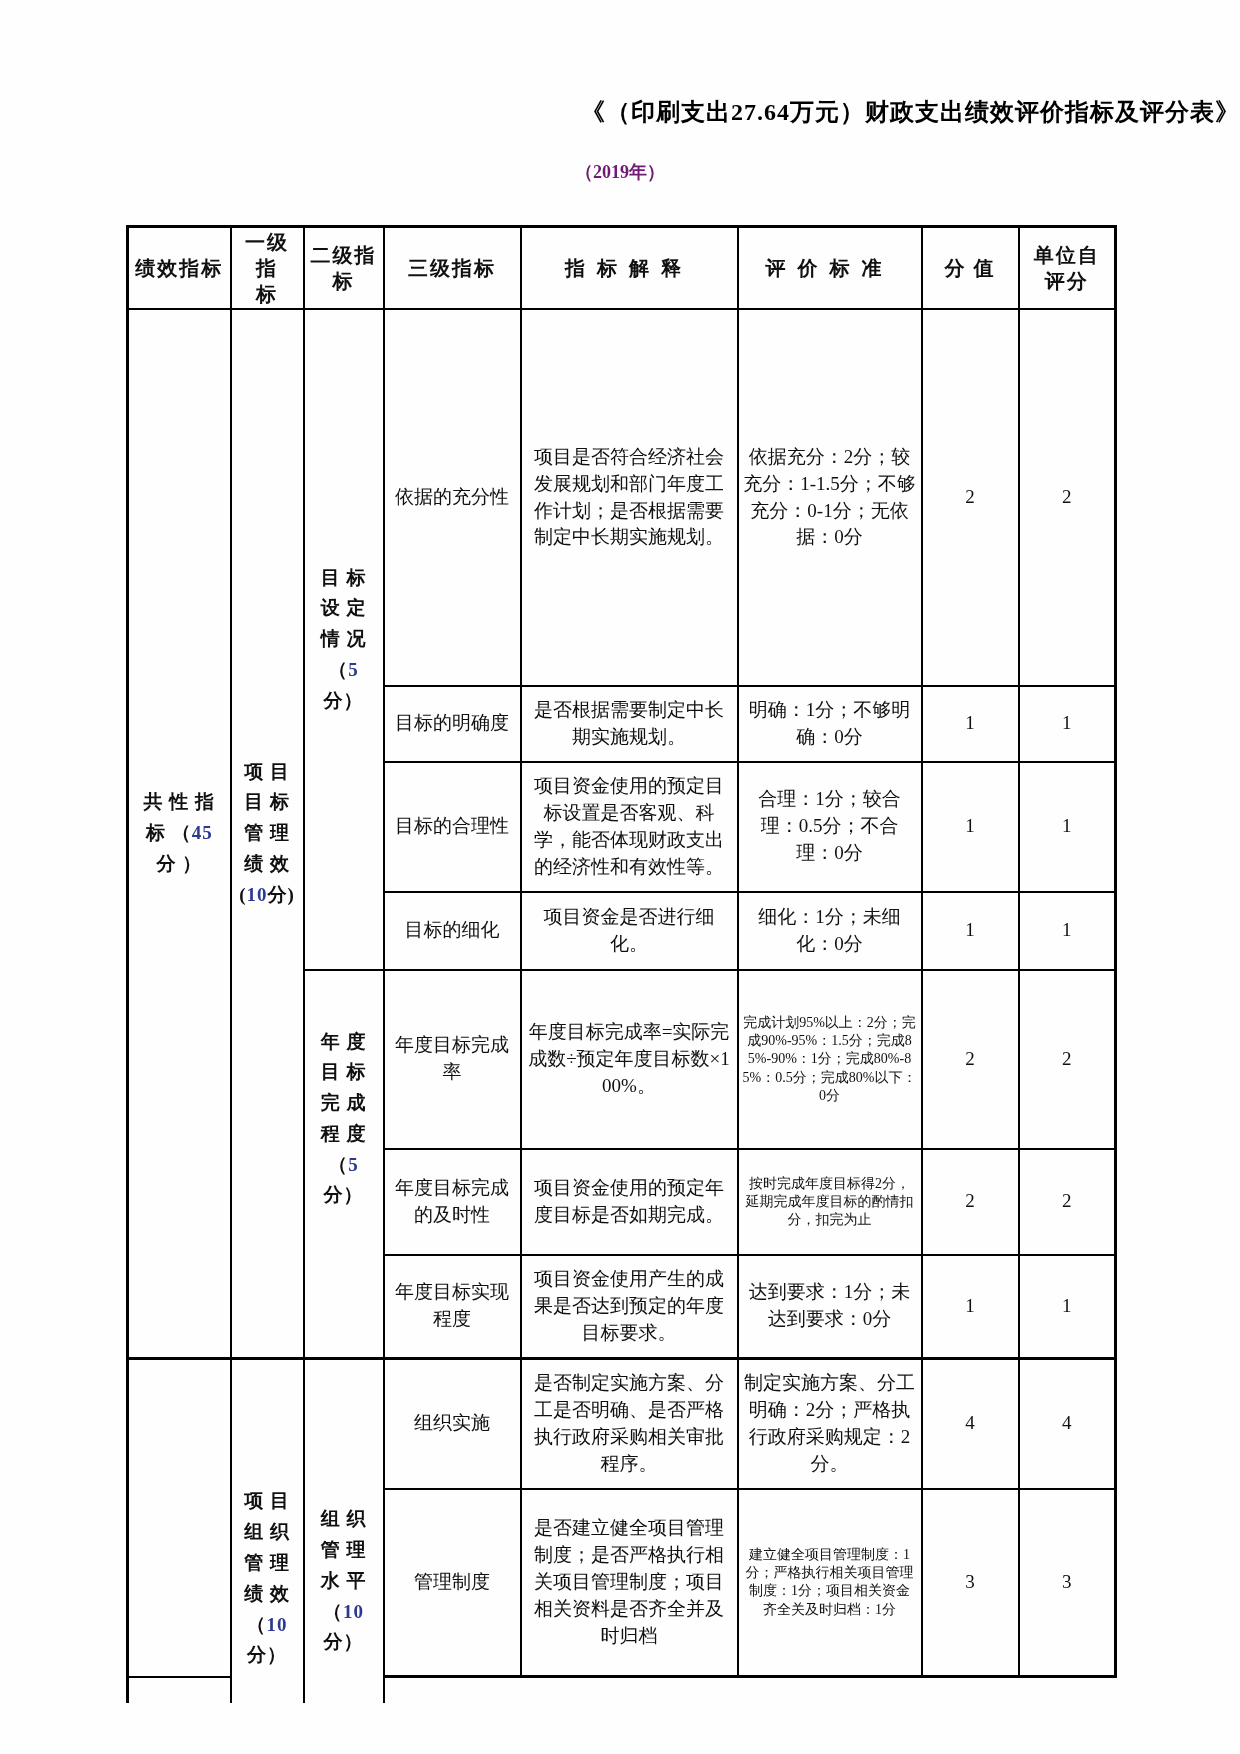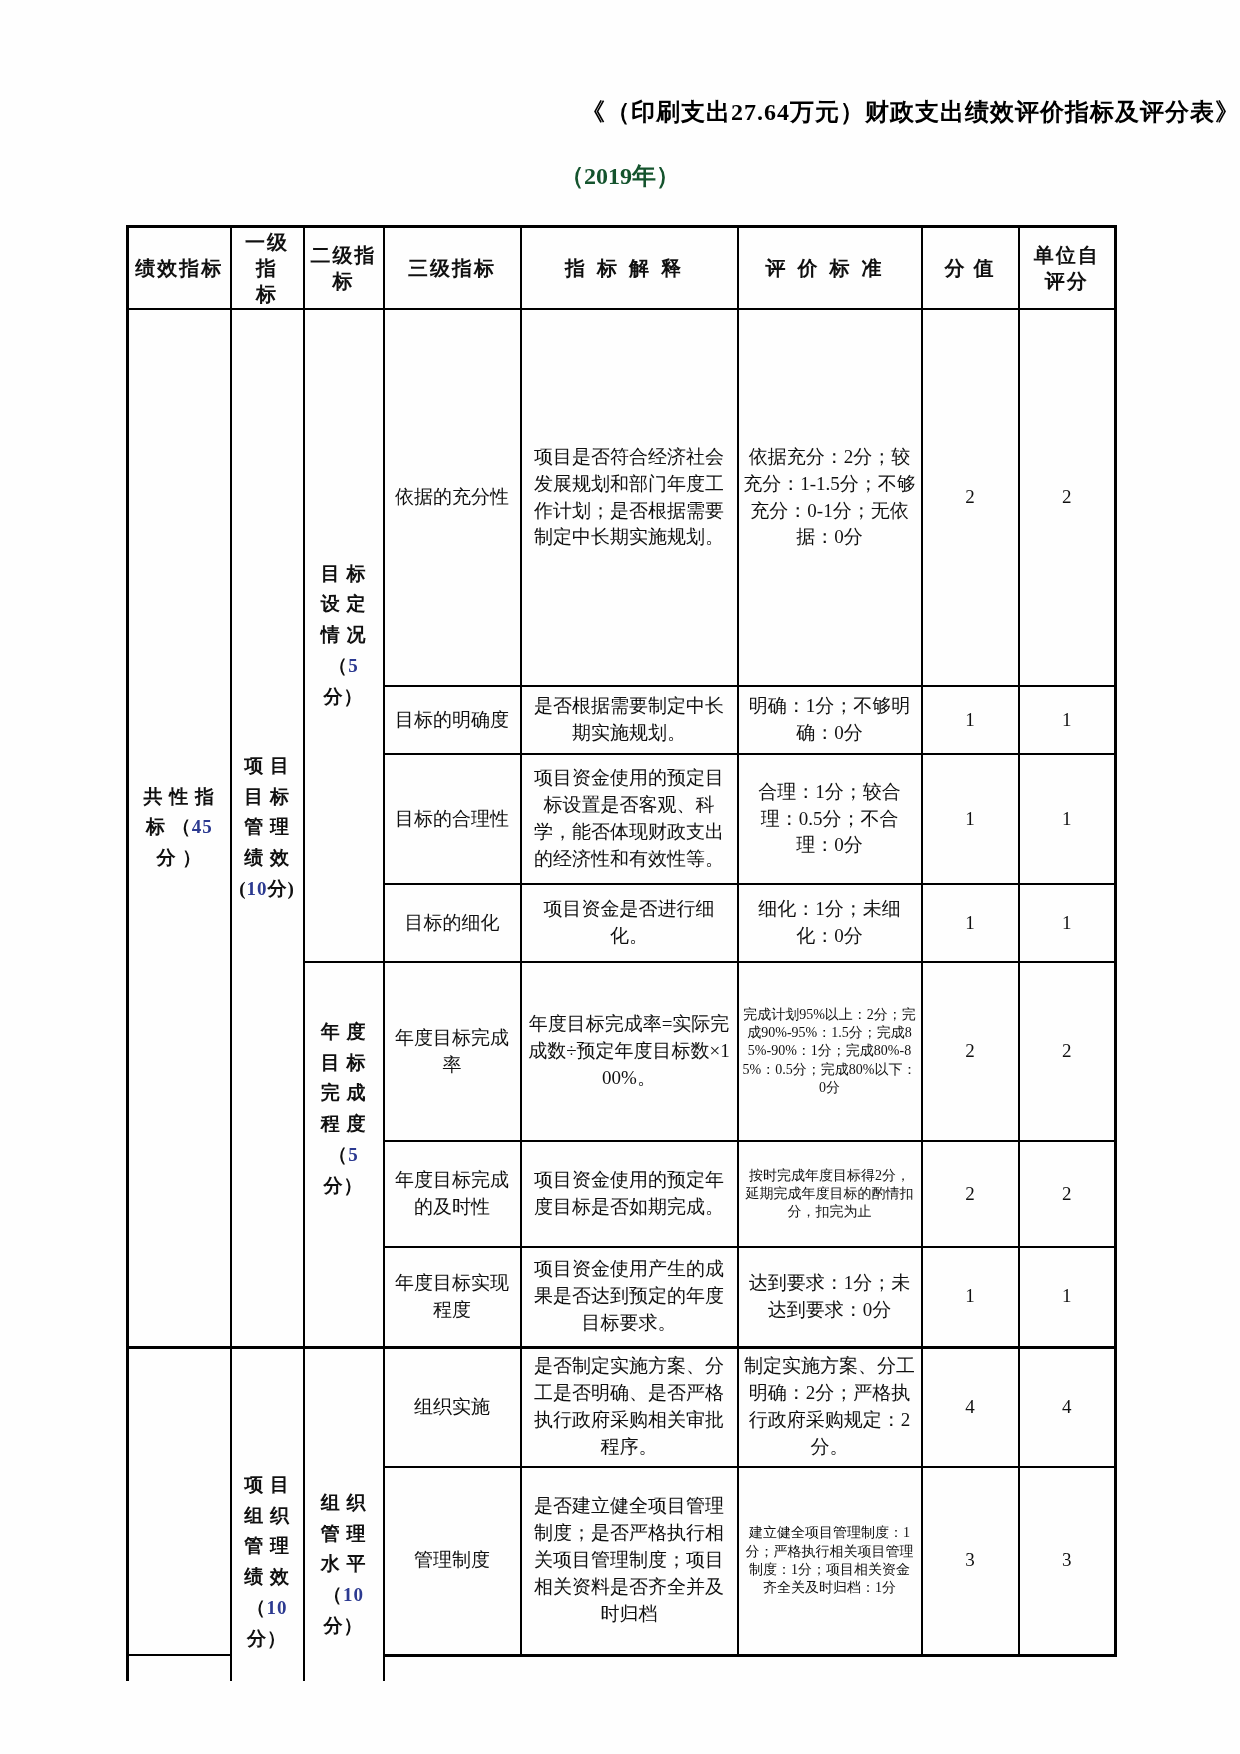--- a/index.html
+++ b/index.html
@@ -12,21 +12,21 @@
     color:#000;
     overflow:hidden;
   }
   .doc-title{
     position:absolute;top:96px;left:0;width:100%;
     text-align:right;font-size:24px;font-weight:bold;
     letter-spacing:1px;color:#000000;
   }
   .doc-subtitle{
     position:absolute;top:160px;left:0;width:100%;
-    text-align:center;font-size:24px;font-weight:bold;color:#14532d;
+    text-align:center;font-size:18px;font-weight:bold;color:#701a75;
   }
   table.score{
     position:absolute;left:126px;top:225px;
     width:988px;border-collapse:collapse;table-layout:fixed;
   }
   td,th{
     border:2px solid #000;
     text-align:center;vertical-align:middle;
     font-size:19px;line-height:1.42;
     padding:1px 4px;
@@ -43,21 +43,21 @@
   .bl{border-left:3px solid #000;}
   .br{border-right:3px solid #000;}
   .sec-top td{border-top:3px solid #000;margin-top:29px;}
   tr.last-data td{border-bottom:3px solid #000;}
   .vtext{
     font-weight:bold;white-space:pre-line;
     line-height:1.62;letter-spacing:1px;
     padding:0 6px;
   }
   .num{color:#2b3990;}
-  .crit,.expl{padding:0 4px;}
+  .crit,.expl{padding:10px 4px;}
   .tight{line-height:1.3;font-size:14px;margin-left:24px;}
   td.cont{border-bottom:none;}
   td.ghost{border:none;background:#fefefe;}
   td.ghost-l{border:none;border-left:3px solid #000;background:#fefefe;}
   td.l1b{vertical-align:middle;padding-top:95px;}
   td.l2b1{vertical-align:middle;padding-top:100px;}
   td.l2a2{padding-bottom:90px;}
   
   tr.rh-head{height:70px;}
   tr.rh1{height:377px;}

